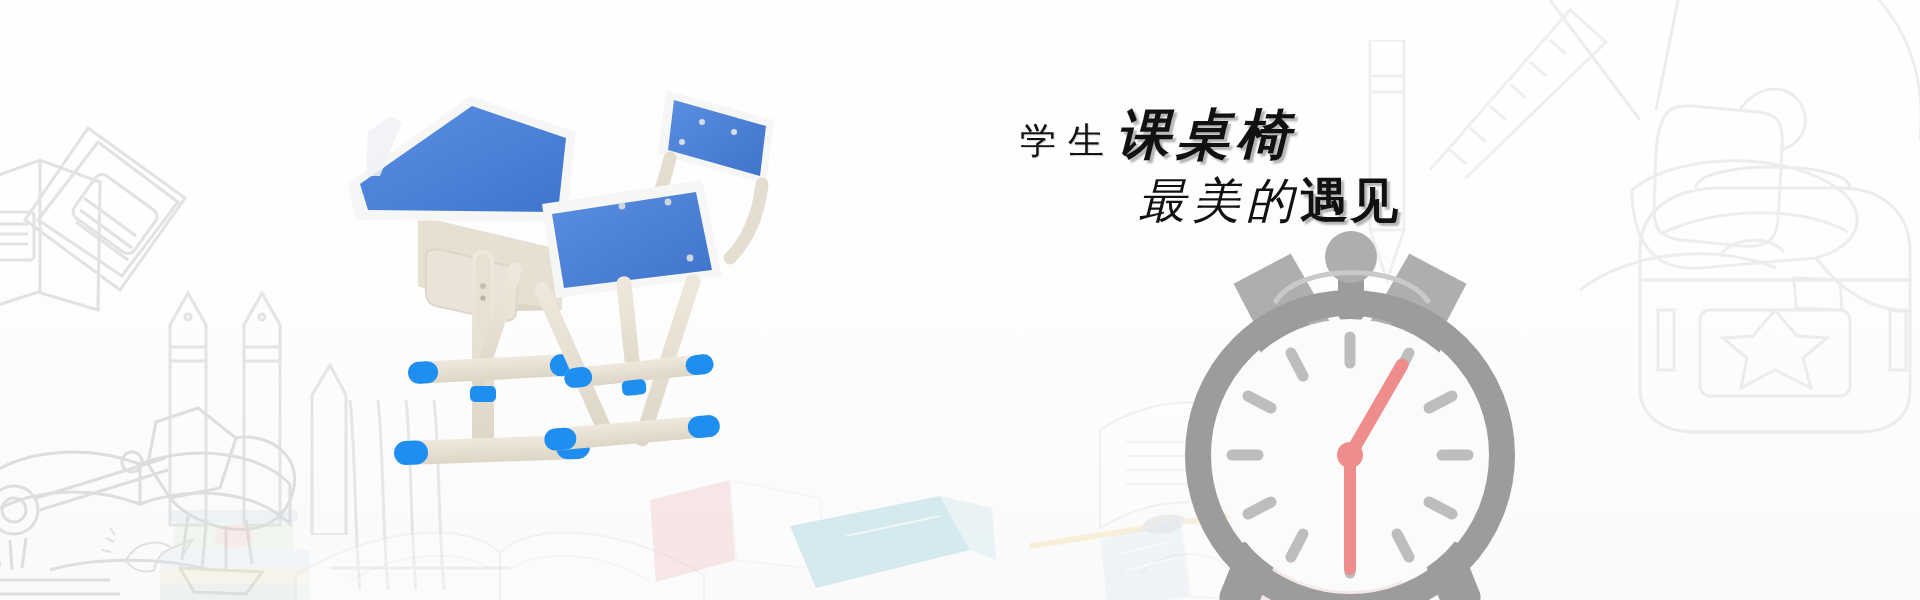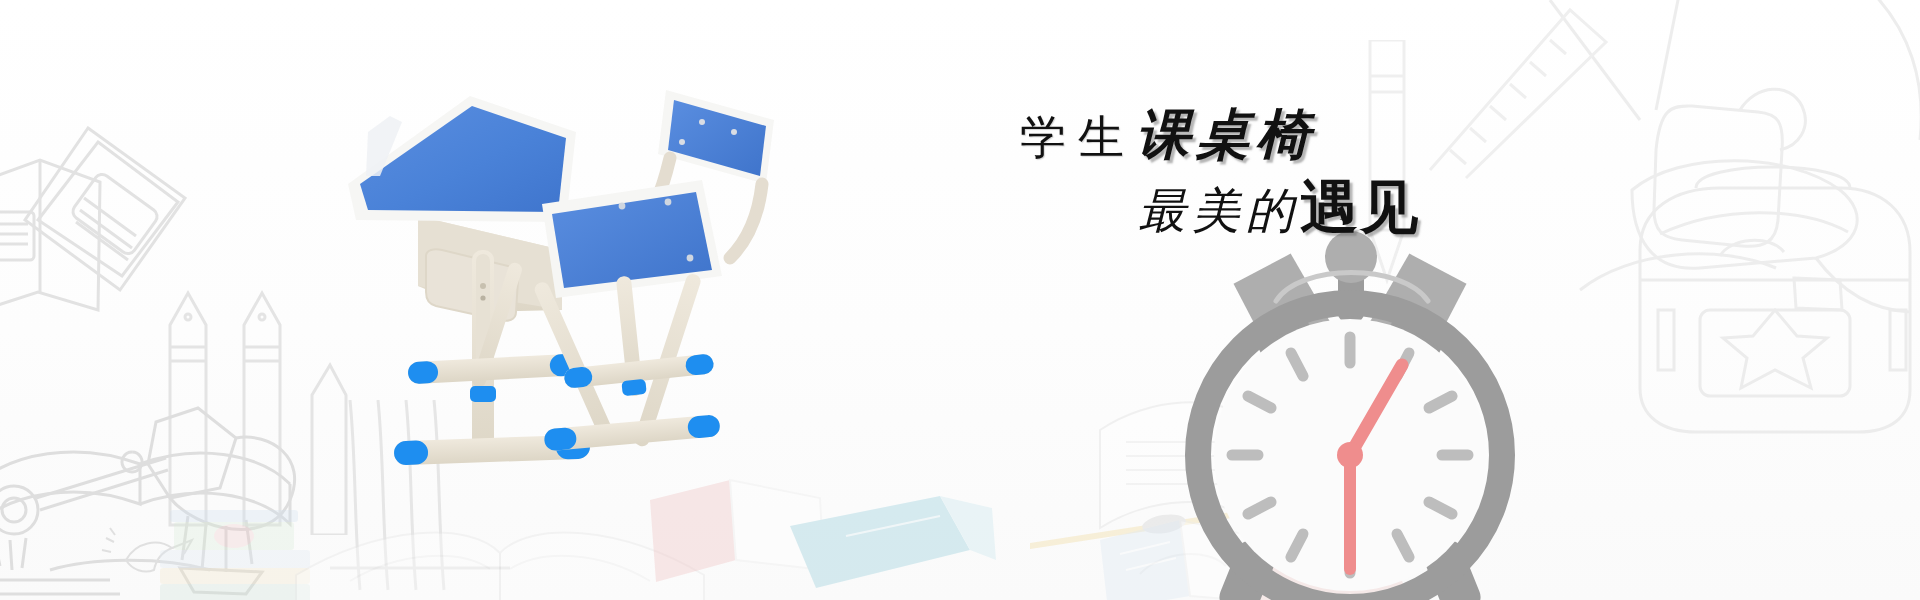--- a/index.html
+++ b/index.html
@@ -27,31 +27,31 @@
   
   .copy{position:absolute;left:1010px;top:95px;width:520px;}
   .headline{position:relative;height:150px;}
   .h-line1{
     position:absolute;left:10px;top:4px;
     font-family:"Liberation Serif","DejaVu Serif",serif;
     font-size:54px;letter-spacing:6px;color:#111;white-space:nowrap;
     text-shadow:3px 3px 2px rgba(120,120,120,.55);
     font-style:italic;font-weight:700;
   }
-  .h-line1 .plain{font-weight:400;font-style:normal;font-size:46px;letter-spacing:12px;
+  .h-line1 .plain{font-weight:400;font-style:normal;font-size:36px;letter-spacing:12px;
     text-shadow:1px 1px 1px rgba(150,150,150,.4);}
   .h-line2{
     position:absolute;left:128px;top:74px;
     font-family:"Liberation Serif","DejaVu Serif",serif;
     font-size:48px;letter-spacing:6px;color:#111;white-space:nowrap;
     font-style:italic;
   }
   .h-line2 .bold{
     font-family:"Liberation Sans","DejaVu Sans",sans-serif;
-    font-style:normal;font-weight:700;font-size:58px;letter-spacing:2px;
+    font-style:normal;font-weight:700;font-size:48px;letter-spacing:2px;
     text-shadow:3px 3px 2px rgba(110,110,110,.5);
   }
 
   .features{position:absolute;left:0px;top:165px;}
   .feat{display:flex;align-items:center;margin-bottom:20px;}
   .check{
     width:29px;height:29px;border:2px solid #1a1a1a;background:#fff;
     position:relative;flex:0 0 auto;margin-right:22px;
   }
   .check svg{position:absolute;left:-2px;top:-9px;}

